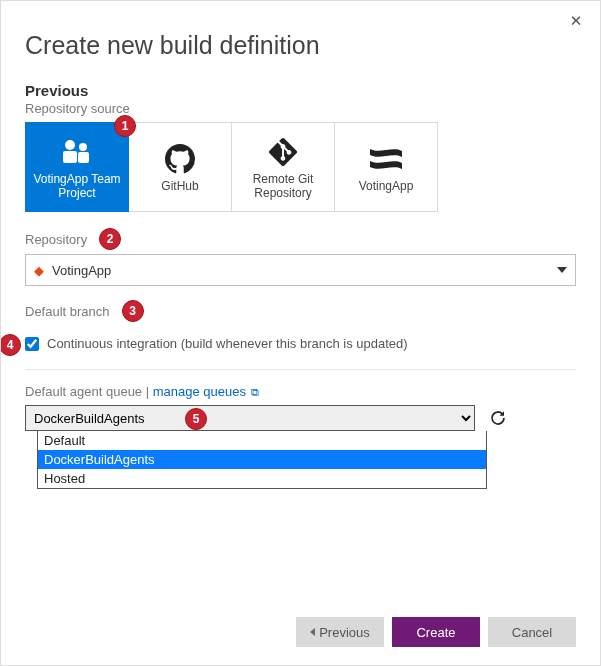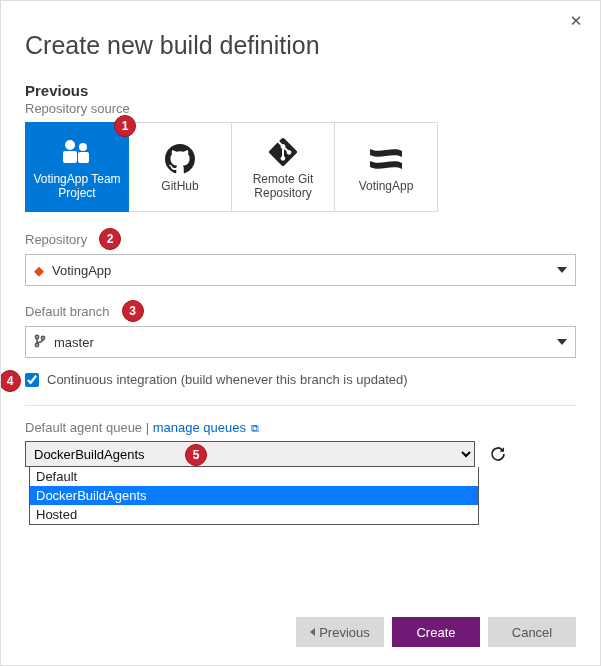--- a/index.html
+++ b/index.html
@@ -133,21 +133,21 @@
     position: relative;
     width: 450px;
   }
   .queue-select select {
     width:100%; height:26px;
     border:1px solid #555; font-size:13px;
     padding:0 4px;
     background:#efefef;
   }
   .queue-listbox {
-    position:absolute; top:26px; left:4px; width:100%;
+    position:absolute; top:26px; left:12px; width:100%;
     border:1px solid #555; border-top:none;
     background:#fff;
     z-index:3;
   }
   .queue-listbox .opt {
     padding:2px 6px; font-size:13px; color:#222; cursor:pointer;
   }
   .queue-listbox .opt.sel { background:#0a7bff; color:#fff; }
   .refresh {
     width:22px; height:22px;
@@ -248,36 +248,20 @@
       </div>
       <div class="caret"></div>
     </div>
   </div>
 
   <div class="block">
     <div class="field-label">
       <span>Default branch</span>
       <div class="callout" style="position:static;">3</div>
     </div>
-    <div class="dropdown">
-      <div class="left">
-        <span class="branch-icon">
-          <svg width="12" height="14" viewBox="0 0 12 14">
-              <g stroke="#555" stroke-width="1.6" fill="none">
-                <circle cx="3" cy="3" r="1.6"></circle>
-                <circle cx="3" cy="11" r="1.6"></circle>
-                <circle cx="9" cy="4" r="1.6"></circle>
-                <path d="M3 4.6 V9.4 M9 5.6 C9 8 5 8 3 9.4"></path>
-              </g>
-            </svg>
-        </span>
-        <span>master</span>
-      </div>
-      <div class="caret"></div>
-    </div>
   </div>
 
   <div class="ci-row">
     <div class="callout" style="position:absolute; left:-26px; top:-2px;">4</div>
     <input type="checkbox" checked="" style="">
     <span>Continuous integration (build whenever this branch is updated)</span>
   </div>
 
   <div class="divider"></div>
 

